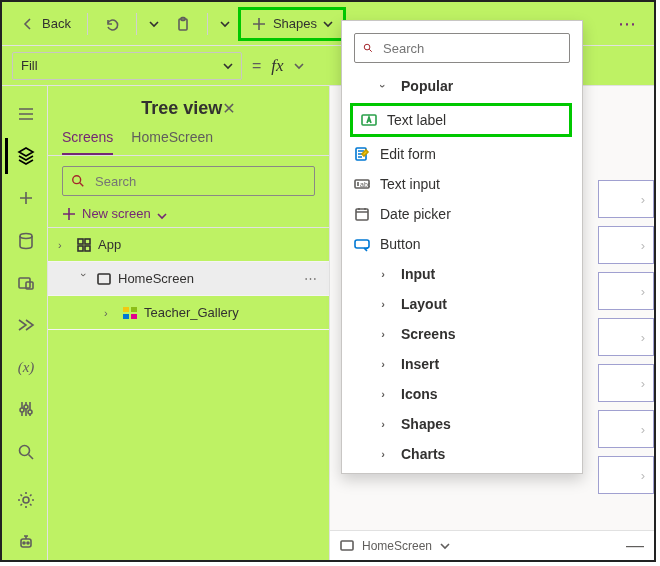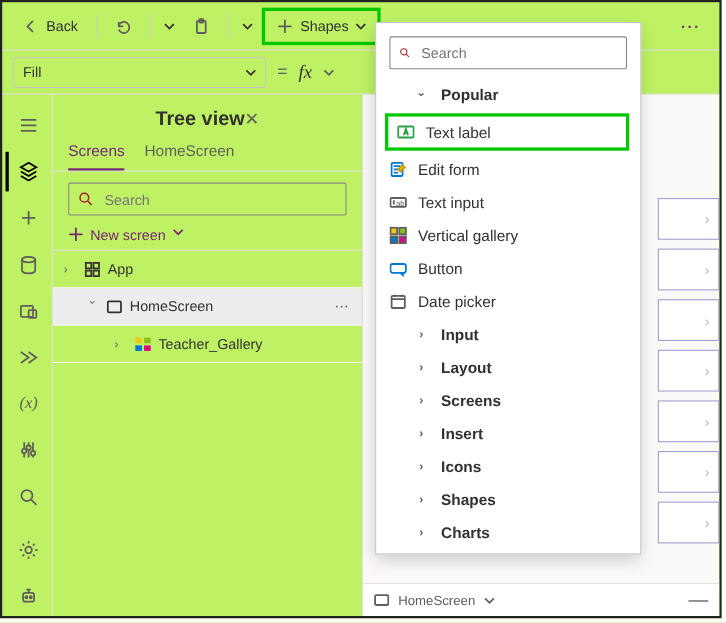--- a/index.html
+++ b/index.html
@@ -165,21 +165,21 @@
   .tree-search input {
     border: none; outline: none;
     flex: 1;
     font-size: 13px;
     background: transparent;
   }
 
   .new-screen {
     margin: 0 14px 6px 14px;
     display: inline-flex;
-    align-items: flex-start;
+    align-items: flex-end;
     gap: 6px;
     color: var(--purple);
     font-size: 13px;
     cursor: pointer;
   }
 
   .tree-list { flex:1; overflow:auto; border-top:1px solid var(--border); }
   .tree-row {
     display: flex;
     align-items: center;
@@ -546,53 +546,42 @@
         <span class="ico">
           <svg viewBox="0 0 16 16" width="16" height="16">
               <rect x="1" y="4" width="14" height="8" rx="1"></rect>
               <path d="M4 6 V10"></path>
               <text x="6" y="11" font-size="7" stroke="none" fill="currentColor">abc</text>
             </svg>
         </span>
         <span>Text input</span>
       </div>
 
+
+
       <div class="ins-item">
         <span class="ico">
-          <svg viewBox="0 0 16 16" width="16" height="16" stroke="none">
-              <rect x="1" y="1" width="6" height="6" fill="#f2c811"></rect>
-              <rect x="9" y="1" width="6" height="6" fill="#8cbd18"></rect>
-              <rect x="1" y="9" width="6" height="6" fill="#0078d4"></rect>
-              <rect x="9" y="9" width="6" height="6" fill="#e3008c"></rect>
+          <svg viewBox="0 0 16 16" width="16" height="16">
+              <rect x="2" y="3" width="12" height="11" rx="1"></rect>
+              <path d="M2 6 H14 M5 2 V4 M11 2 V4"></path>
             </svg>
         </span>
-        <span>Vertical gallery</span>
-      </div>
-
+        <span>Date picker</span>
+      </div>
 
       <div class="ins-item">
         <span class="ico" style="color:#0078d4">
           <svg viewBox="0 0 16 16" width="16" height="16">
               <rect x="1" y="4" width="14" height="8" rx="2"></rect>
               <path d="M10 12 L13 15 M11 13 L14 12"></path>
             </svg>
         </span>
         <span>Button</span>
       </div>
 
-      <div class="ins-item">
-        <span class="ico">
-          <svg viewBox="0 0 16 16" width="16" height="16">
-              <rect x="2" y="3" width="12" height="11" rx="1"></rect>
-              <path d="M2 6 H14 M5 2 V4 M11 2 V4"></path>
-            </svg>
-        </span>
-        <span>Date picker</span>
-      </div>
-
       <div class="ins-group">
         <span class="exp">›</span>
         <span>Input</span>
       </div>
       <div class="ins-group">
         <span class="exp">›</span>
         <span>Layout</span>
       </div>
       <div class="ins-group">
         <span class="exp">›</span>

